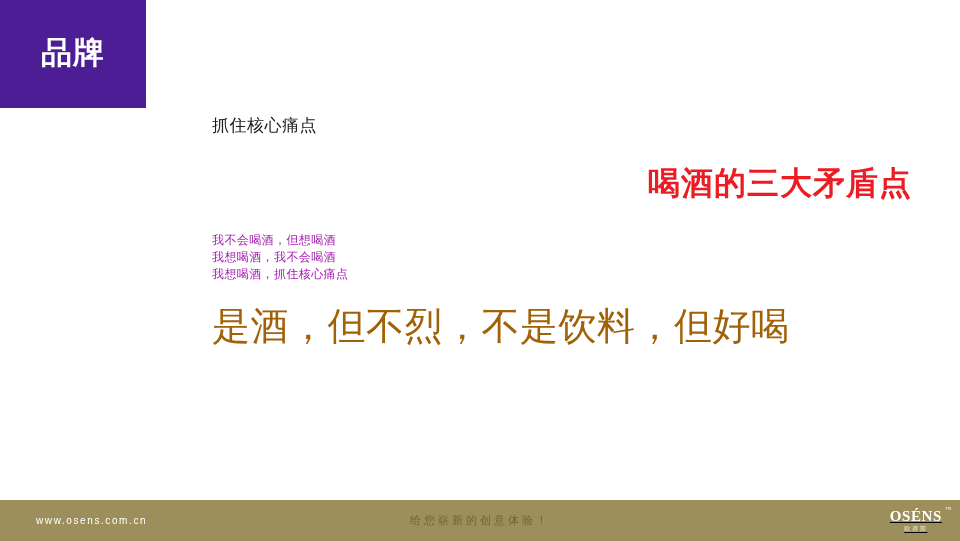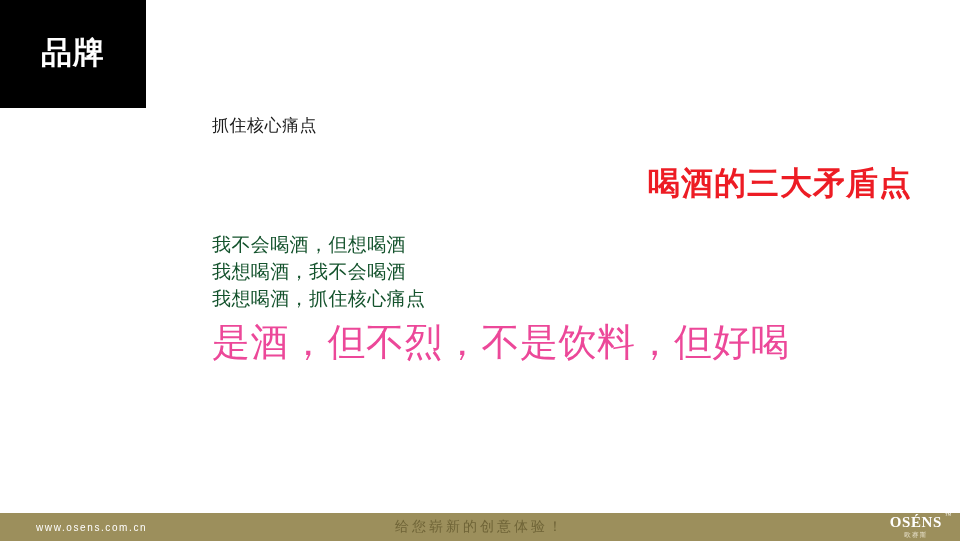--- a/index.html
+++ b/index.html
@@ -19,21 +19,21 @@
     overflow: hidden;
   }
 
   
   .corner-badge {
     position: absolute;
     left: 0;
     top: 0;
     width: 146px;
     height: 108px;
-    background: #000000;
+    background: #4c1d95;
     display: flex;
     flex-direction: column;
     align-items: center;
     justify-content: center;
     box-sizing: border-box;
     padding-bottom: 2px;
   }
   .corner-badge .badge-line {
     color: #ffffff;
     font-size: 31px;
@@ -69,81 +69,82 @@
     line-height: 1.2;
     letter-spacing: 1px;
     white-space: nowrap;
     text-align: right;
   }
 
   .pain-list {
     margin-top: 30px;
   }
   .pain-list .pain-line {
-    font-size: 19px;
-    color: #14532d;
+    font-size: 12px;
+    color: #a21caf;
     line-height: 1.42;
     letter-spacing: 0.4px;
     white-space: nowrap;
   }
 
   .product-name {
     margin-top: 42px;
     font-size: 19px;
     color: #1a1a1a;
     line-height: 1.3;
     letter-spacing: 0.4px;
     white-space: nowrap;
   }
 
   .headline-big {
-    margin-top: 6px;
+    margin-top: 20px;
     font-size: 38px;
-    color: #ec4899;
+    color: #a16207;
     line-height: 1.22;
     letter-spacing: 0.5px;
     white-space: nowrap;
   }
 
   
   .footer {
     position: absolute;
     left: 0;
     right: 0;
     bottom: 0;
-    height: 28px;
+    height: 41px;
     background: #9c8f5c;
     display: flex;
     align-items: center;
   }
   .footer-url {
     position: absolute;
     left: 36px;
     color: #ffffff;
     font-size: 10px;
     letter-spacing: 1.6px;
     white-space: nowrap;
   }
   .footer-slogan {
     position: absolute;
     left: 0;
     right: 0;
     text-align: center;
     color: #6f6437;
-    font-size: 14px;
+    font-size: 11px;
     letter-spacing: 3px;
     white-space: nowrap;
   }
   .footer-logo {
     position: absolute;
     right: 18px;
     display: flex;
     flex-direction: column;
     align-items: center;
     line-height: 1;
+    text-decoration: underline;
   }
   .logo-mark {
     position: relative;
     color: #ffffff;
     font-size: 15px;
     font-weight: bold;
     letter-spacing: 0.6px;
     font-family: "Liberation Serif", "DejaVu Serif", serif;
     white-space: nowrap;
   }

